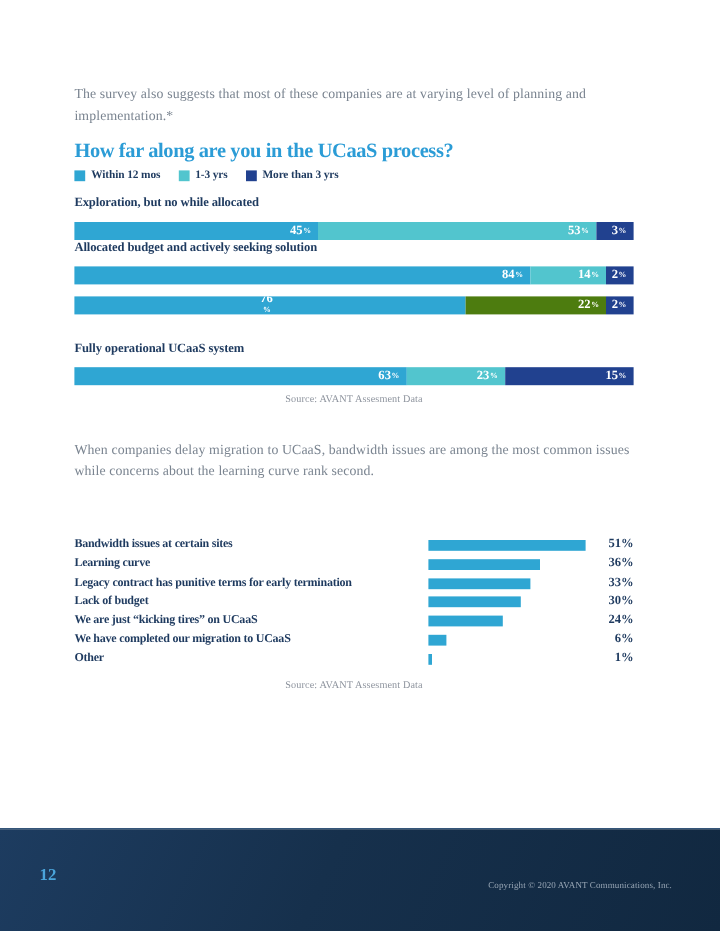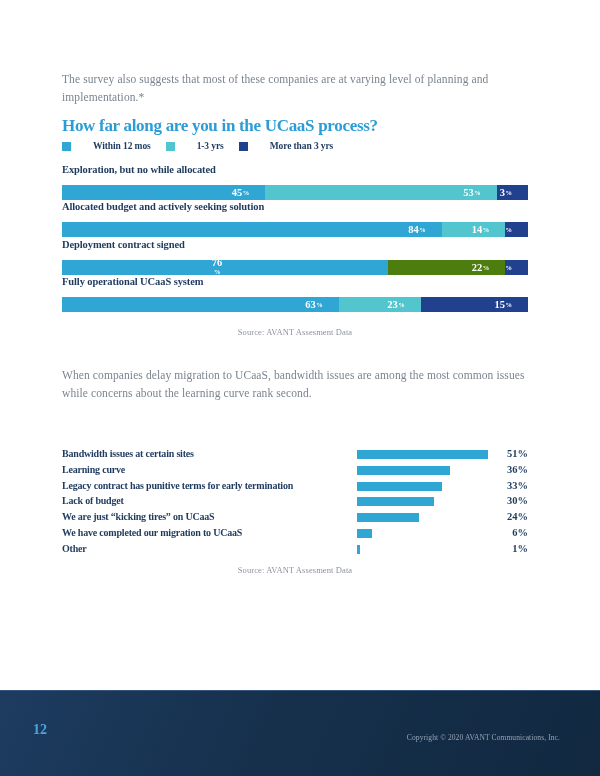--- a/index.html
+++ b/index.html
@@ -20,35 +20,35 @@
   
   .h-blue{
     color:#2B9CD6;font-weight:bold;font-size:17px;letter-spacing:-0.3px;
     white-space:nowrap;
   }
   #h1{top:116px;}
   #h2{top:412px;}
 
   
   #legend{top:141px;display:flex;align-items:center;gap:15px;}
-  .leg-item{display:flex;align-items:flex-end;gap:22px;}
+  .leg-item{display:flex;align-items:flex-end;gap:5px;}
   .leg-sq{width:9px;height:9px;display:inline-block;}
   .leg-label{font-size:9.5px;font-weight:bold;color:#1E3A5F;letter-spacing:-0.1px;}
 
   
   #chart1{top:163px;}
   .c1-row{height:37.4px;}
   .cat-label{
     font-size:10.5px;font-weight:bold;color:#1E3A5F;line-height:13px;
     letter-spacing:-0.1px;white-space:nowrap;
   }
   .c1-bar{display:flex;margin-top:9px;height:15px;width:466px;}
   .c1-seg{
     height:15px;display:flex;align-items:center;justify-content:flex-end;
-    box-sizing:border-box;padding-right:16px;overflow:hidden;
+    box-sizing:border-box;padding-right:6px;overflow:hidden;
   }
   .seg-val{color:#ffffff;font-size:10.5px;font-weight:bold;}
   .seg-sgn{color:#ffffff;font-size:6.5px;font-weight:bold;vertical-align:3px;margin-left:0.5px;}
 
   
   .source{
     text-align:center;color:#8D939D;font-size:8.5px;letter-spacing:0.1px;
   }
   #source1{top:327px;}
   #source2{top:565px;}
@@ -132,21 +132,20 @@
             <span class="seg-val">14</span>
             <span class="seg-sgn">%</span>
           </div>
           <div class="c1-seg" style="background: rgb(33, 65, 143); width: 4.9%;">
             <span class="seg-val">2</span>
             <span class="seg-sgn">%</span>
           </div>
         </div>
       </div>
       <div class="c1-row">
-        <div class="cat-label">Deployment contract signed</div>
         <div class="c1-bar">
           <div class="c1-seg" style="background: rgb(47, 166, 211); width: 70%; flex-direction: column;">
             <span class="seg-val">76</span>
             <span class="seg-sgn">%</span>
           </div>
           <div class="c1-seg" style="background: #4d7c0f; width: 25.1%;">
             <span class="seg-val">22</span>
             <span class="seg-sgn">%</span>
           </div>
           <div class="c1-seg" style="background: rgb(33, 65, 143); width: 4.9%;">

